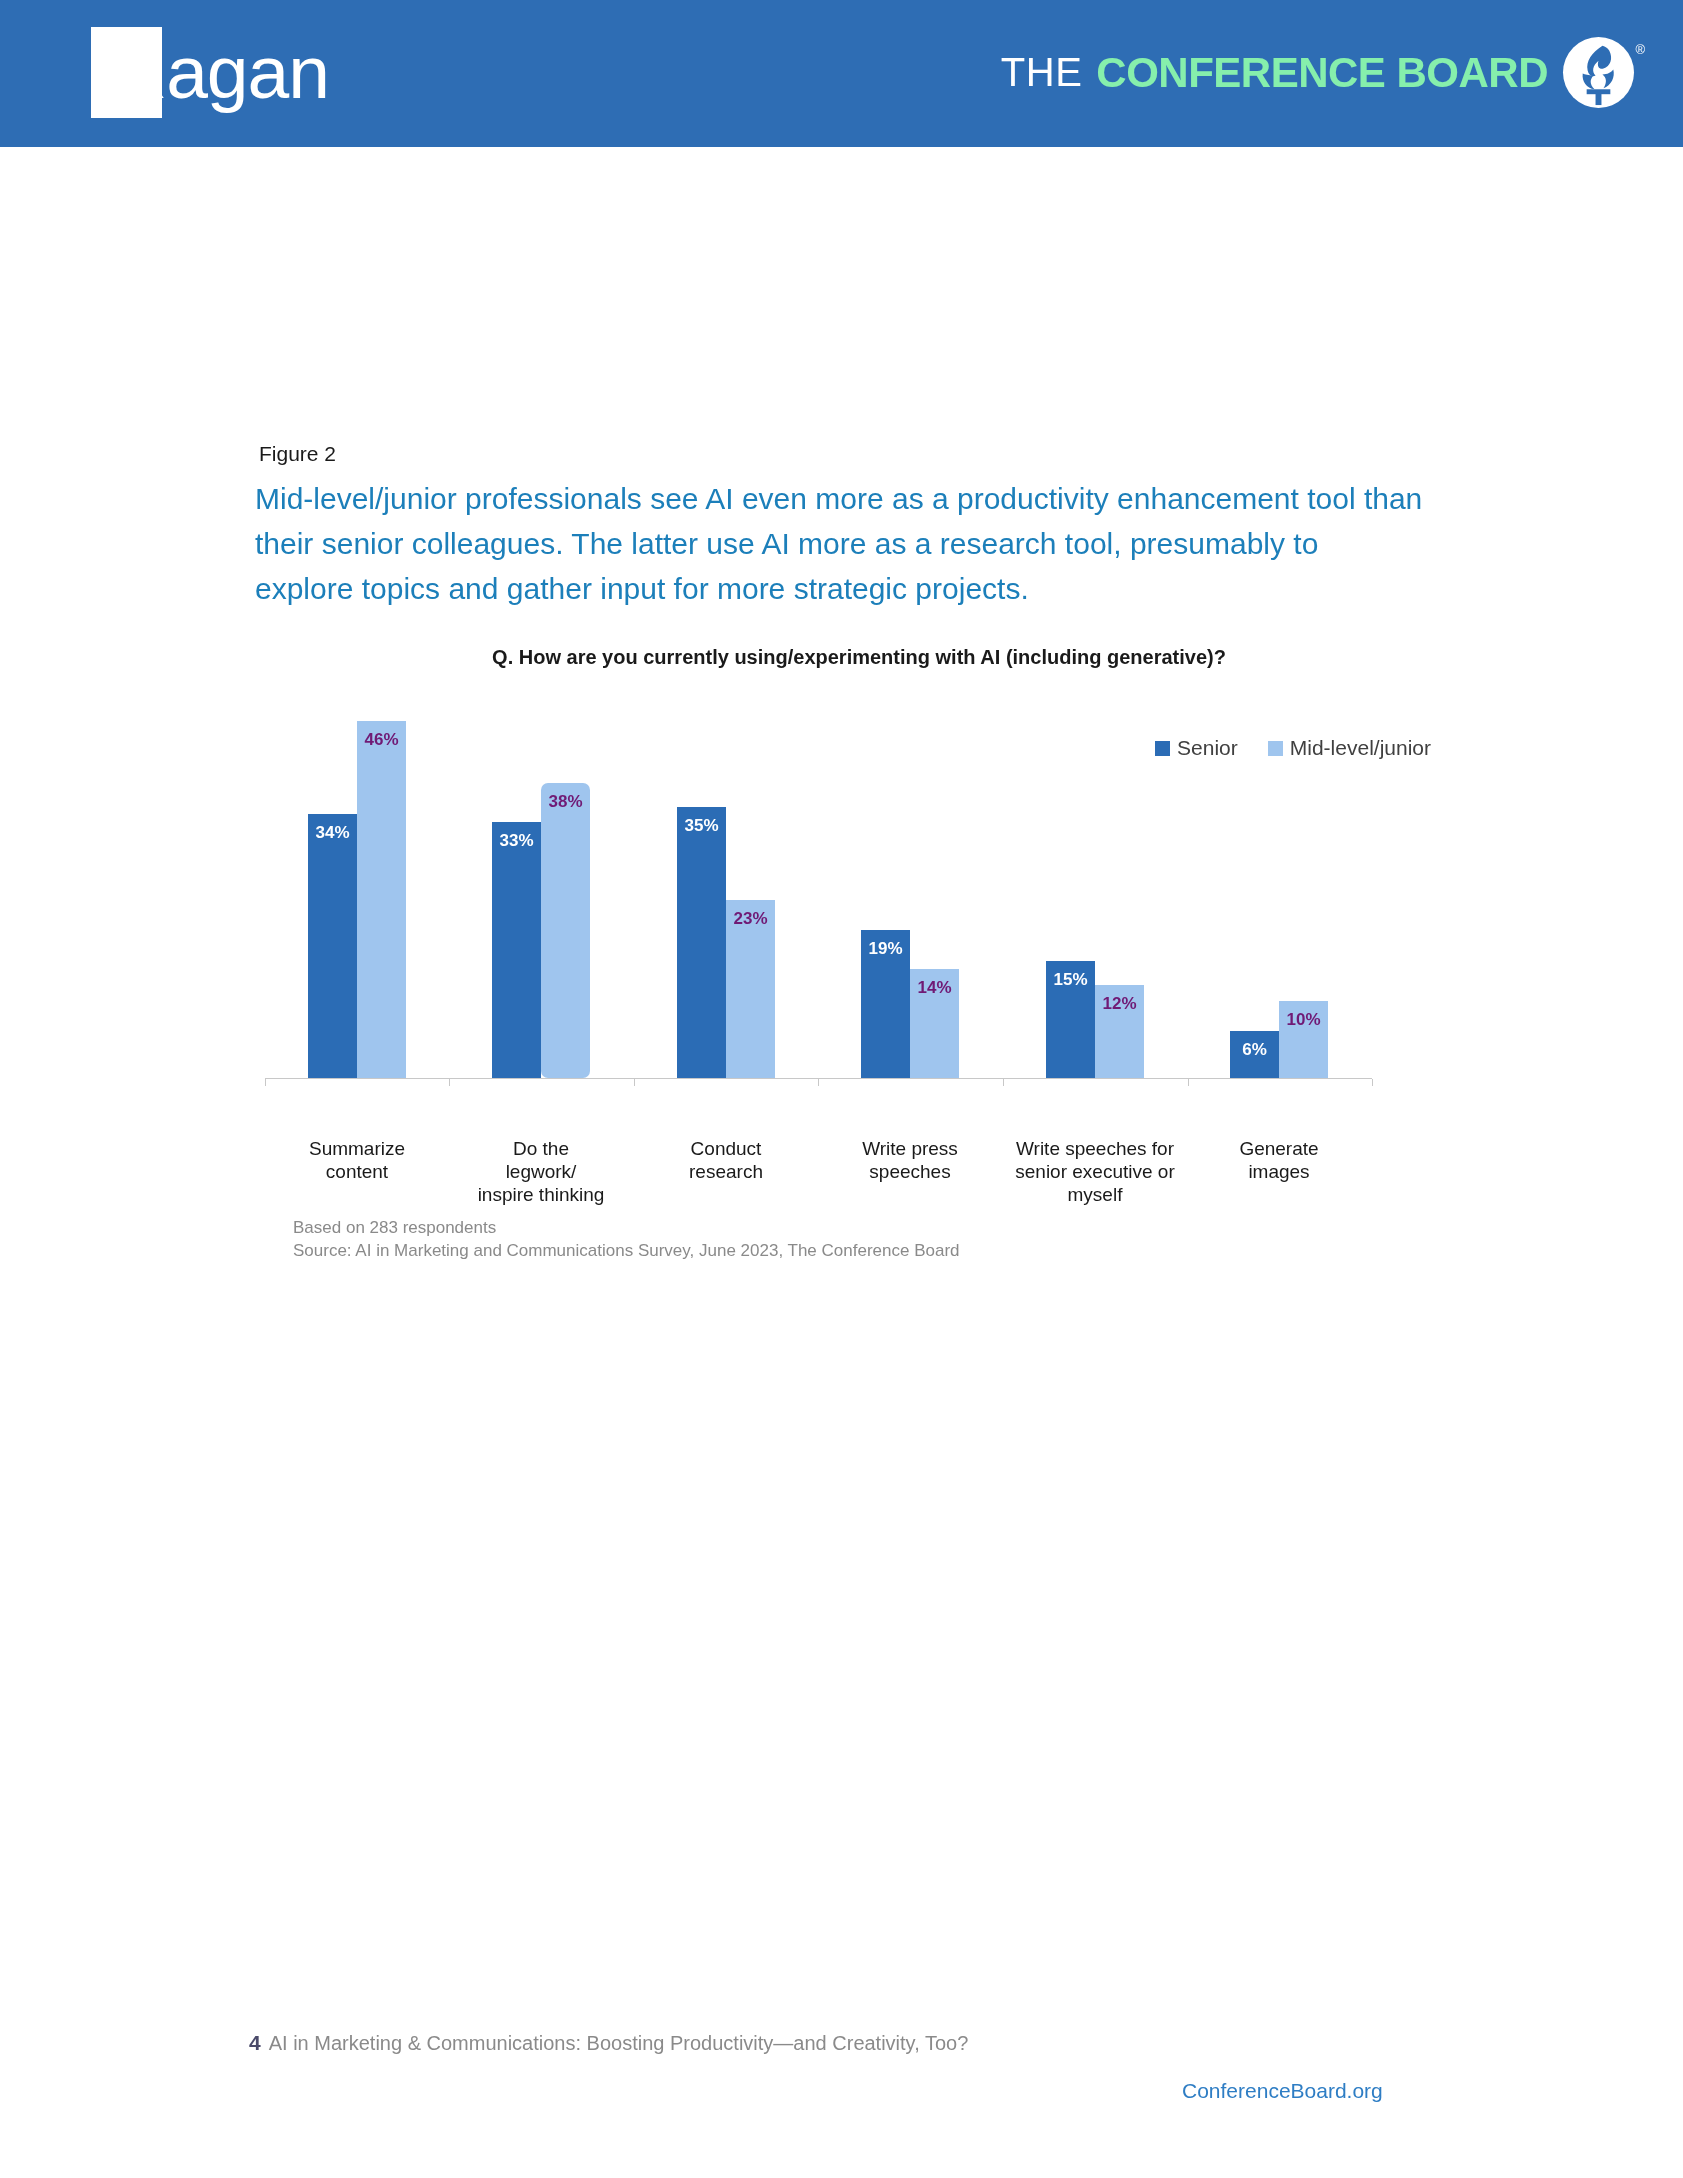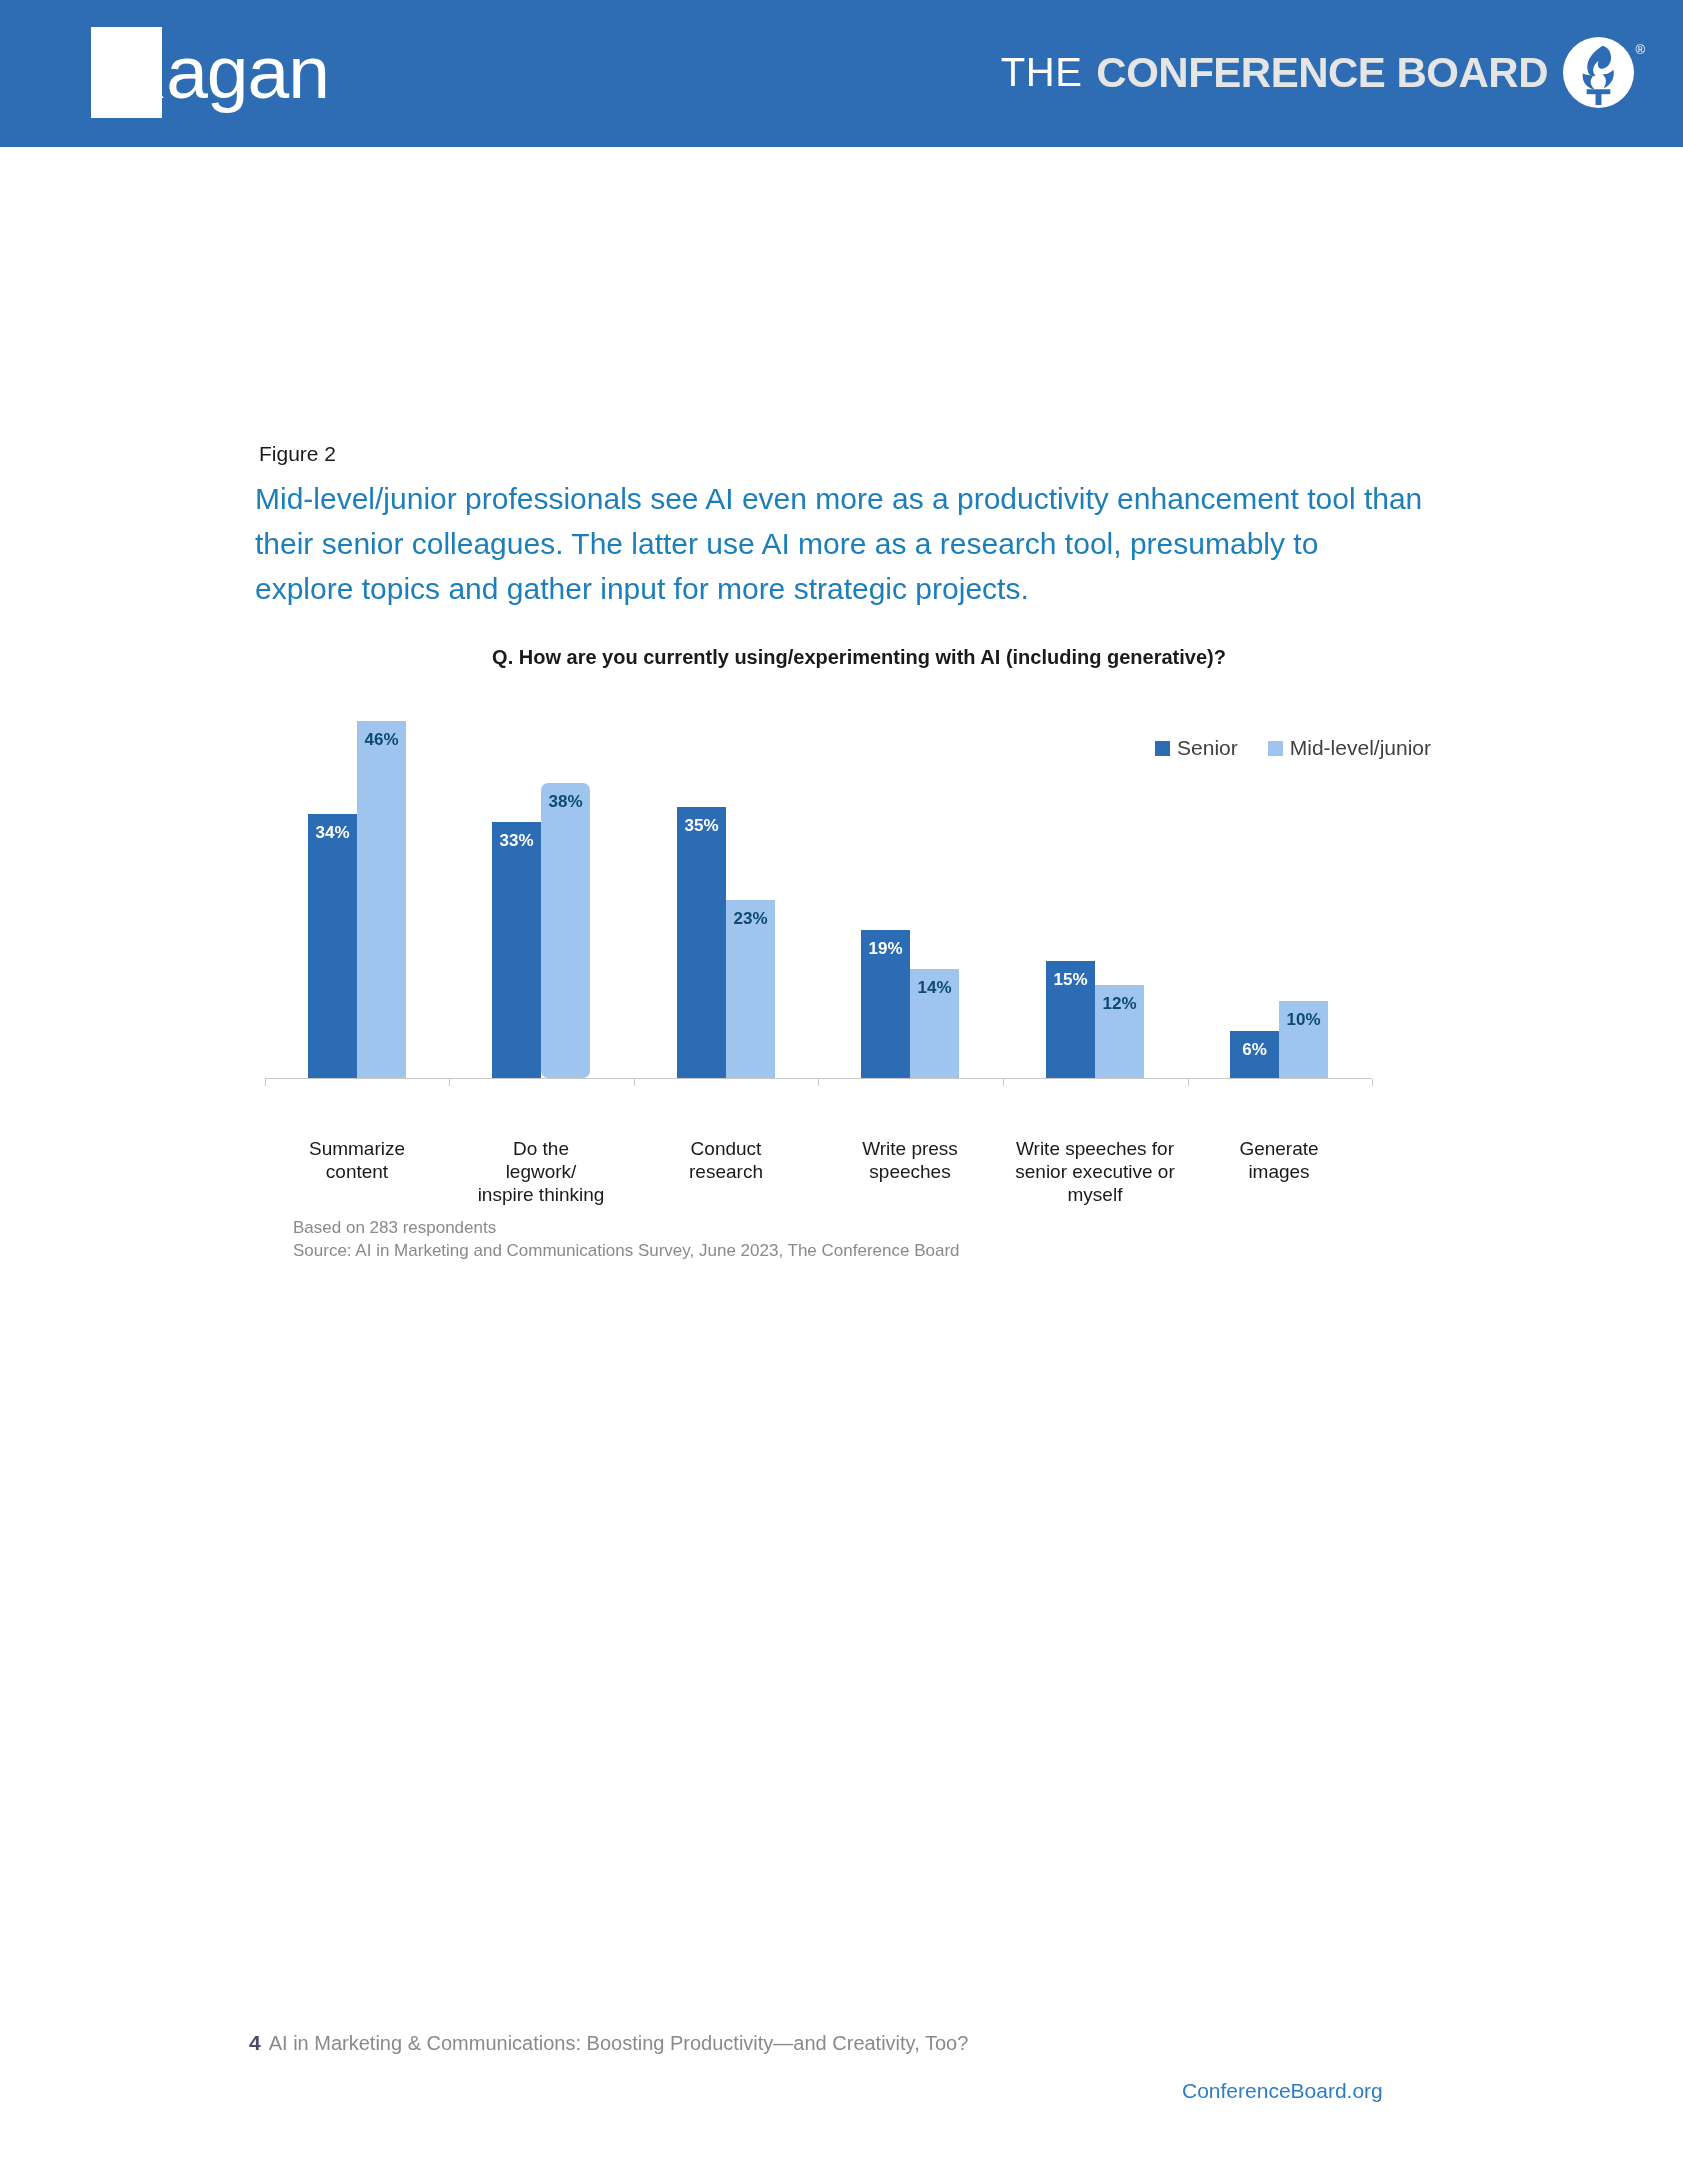--- a/index.html
+++ b/index.html
@@ -40,21 +40,21 @@
     position: absolute; right: 48px; top: 32px;
     height: 81px;
     display: flex; align-items: center; gap: 14px;
   }
   .tcb-the {
     font-size: 40px; font-weight: 400; color: #ffffff;
     letter-spacing: 0.5px;
     font-family: "Liberation Sans", sans-serif;
   }
   .tcb-name {
-    font-size: 42px; font-weight: 700; color: #e5e5e5;
+    font-size: 42px; font-weight: 700; color: #86efac;
     letter-spacing: -0.5px;
     font-family: "Liberation Sans", sans-serif;
   }
   .tcb-mark { position: relative; width: 73px; height: 73px; }
   .tcb-reg {
     position: absolute; right: -10px; top: 6px;
     font-size: 13px; color: #ffffff;
   }
 
   
@@ -118,21 +118,21 @@
     display: flex; justify-content: center;
   }
   .bar.senior { background: #2B6CB5; }
   .bar.mid { background: #9FC5EE; }
   .bar-label {
     position: absolute; top: 9px;
     font-size: 17px; font-weight: 700;
     white-space: nowrap;
   }
   .bar.senior .bar-label { color: #ffffff; }
-  .bar.mid .bar-label { color: #0c4a6e; }
+  .bar.mid .bar-label { color: #701a75; }
 
   .cat-labels {
     position: absolute; left: 0; top: 503px;
     width: 1107px; height: 109px;
   }
   .cat {
     position: absolute; top: 0;
     text-align: center;
     font-size: 19px;
     line-height: 23px;

